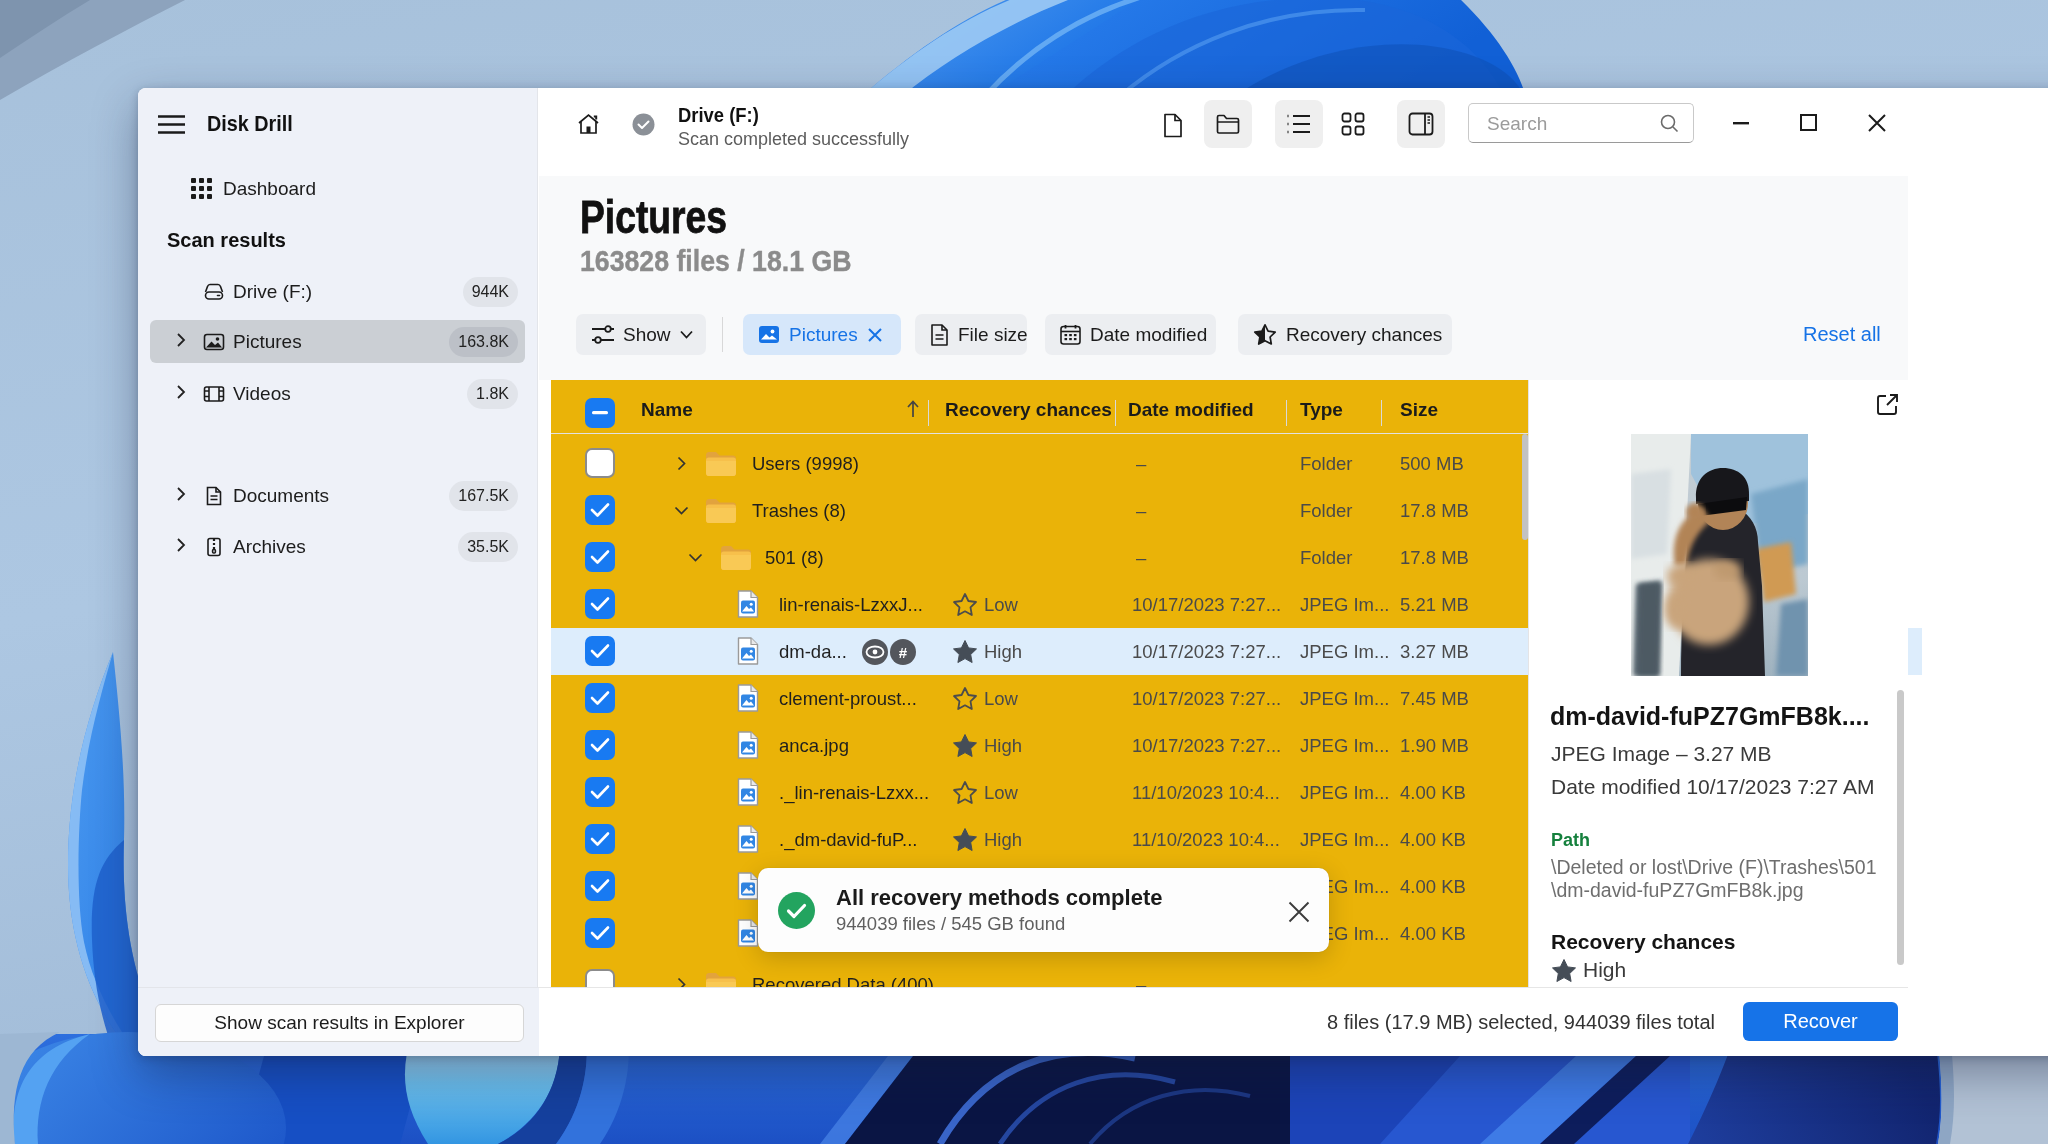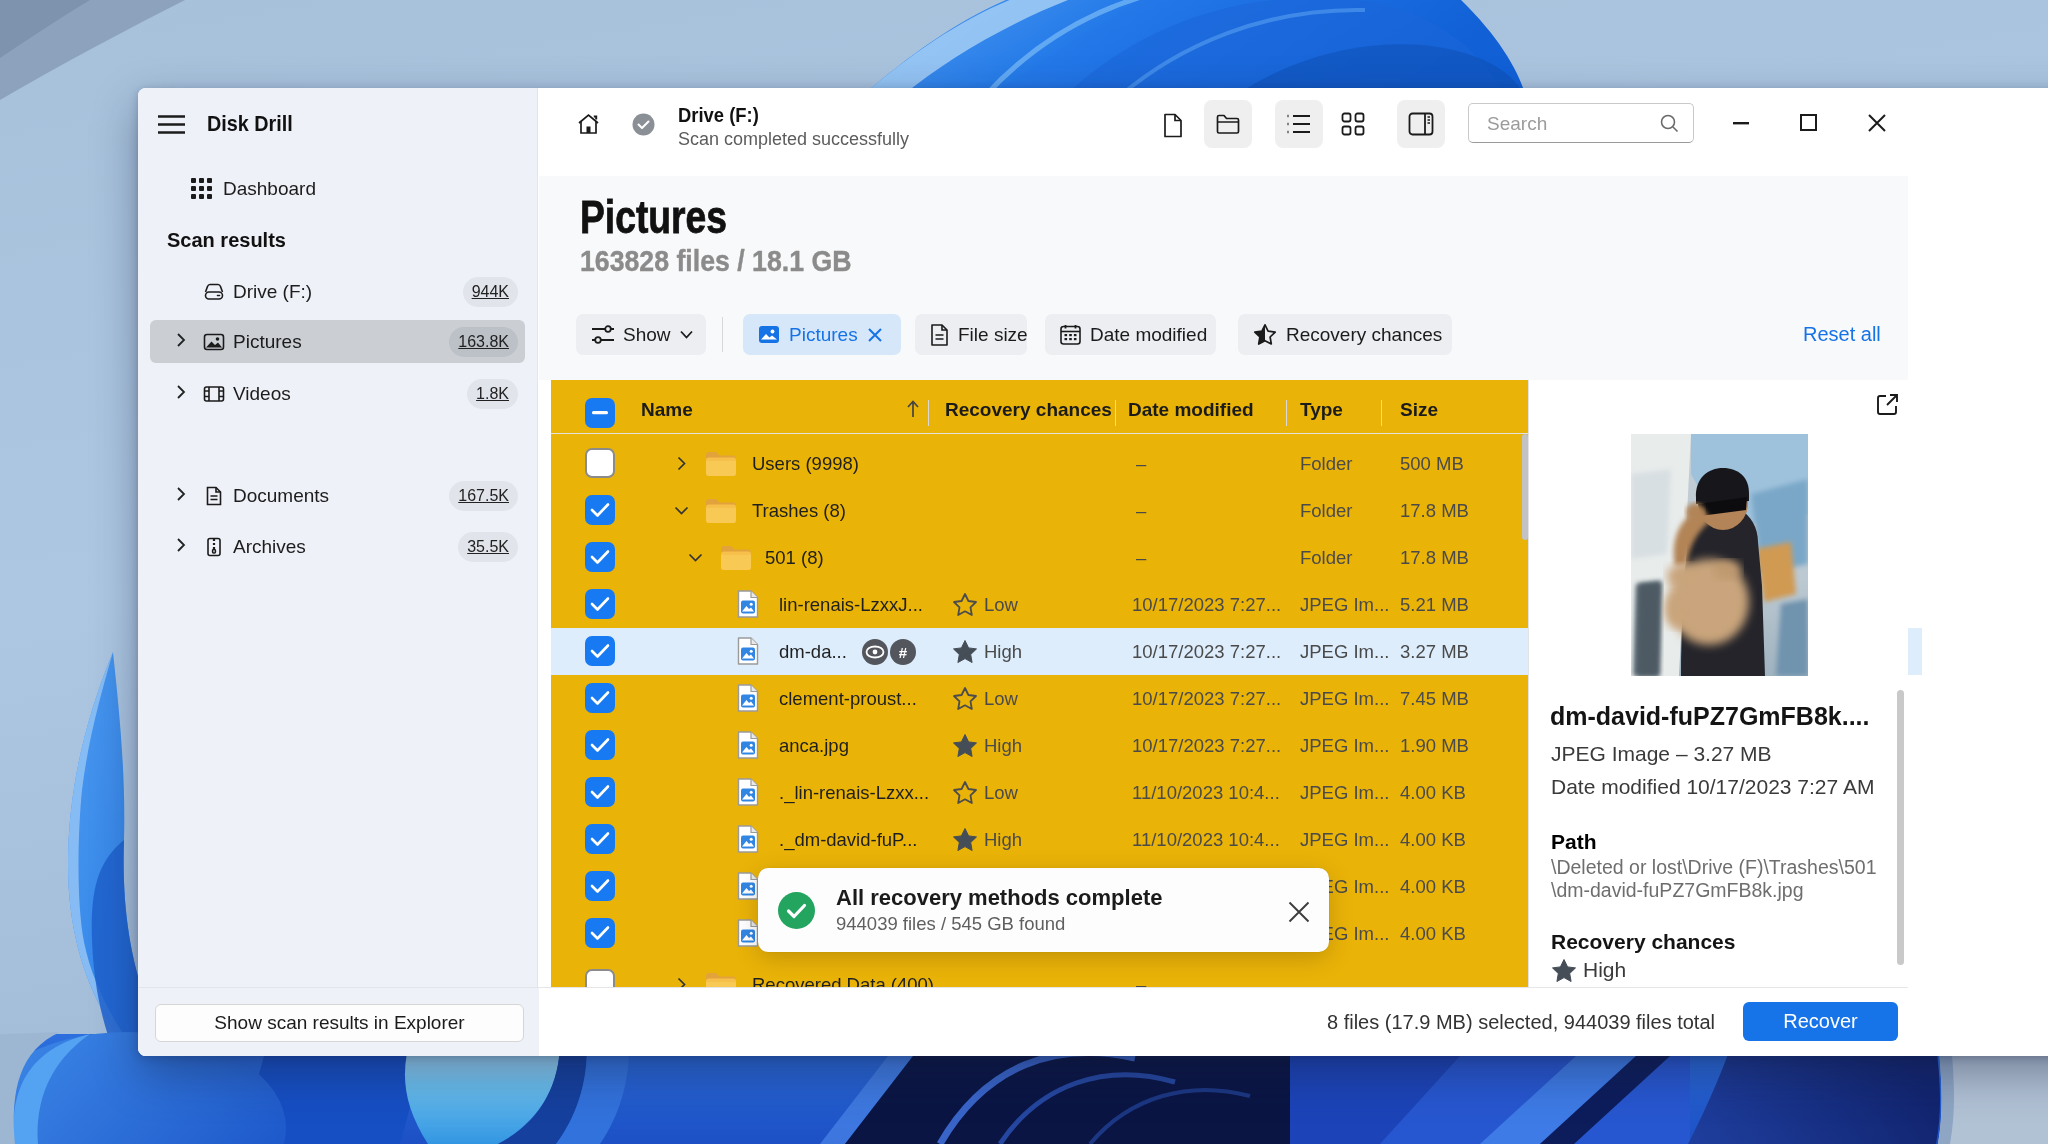--- a/index.html
+++ b/index.html
@@ -6,21 +6,21 @@
 html,body { width:2048px; height:1144px; overflow:hidden; font-family:"Liberation Sans", sans-serif; }
 #stage { position:relative; width:2048px; height:1144px; overflow:hidden; }
 #wall { position:absolute; left:0; top:0; }
 .win { position:absolute; left:138px; top:88px; width:2008px; height:968px; background:#fff; border-radius:8px; box-shadow:0 18px 45px rgba(20,30,60,.38), 0 2px 8px rgba(20,30,60,.25); overflow:hidden; }
 .abs { position:absolute; }
 
 .side { position:absolute; left:0; top:0; width:400px; height:968px; background:#eef1f8; border-right:1px solid #e3e5ea; }
 .srow { position:absolute; left:12px; width:375px; height:43px; border-radius:6px; }
 .srow .chev { position:absolute; left:26px; top:12px; }
 .srow .lbl { position:absolute; left:83px; top:11px; font-size:19px; color:#1c1c1c; white-space:nowrap; }
-.badge { position:absolute; right:7px; top:7px; height:30px; border-radius:15px; background:#e1e4ea; color:#222; font-size:16px; line-height:30px; padding:0 9px;text-decoration:underline; }
+.badge { position:absolute; right:7px; top:7px; height:30px; border-radius:15px; background:#e1e4ea; color:#222; font-size:16px; line-height:30px; padding:0 9px; }
 .sel { background:#cbcfd4; }
 .sel .badge { background:#bcc0c7;text-align:right; }
 .icon20 { position:absolute; left:53px; top:11px; width:22px; height:22px; }
 
 .main { position:absolute; left:401px; top:0; width:1369px; height:968px; background:#fff; }
 .subhead { position:absolute; left:0; top:88px; width:1369px; height:204px; background:#f8f9fa; }
 .chip { position:absolute; top:226px; height:41px; border-radius:7px; background:#eceef1; font-size:19px; color:#1b1b1b; display:flex; align-items:center; gap:9px; padding:0 15px; white-space:nowrap; }
 .chip svg { flex-shrink:0; }
 .chip.blue { background:#d6e7fa; color:#1673e6; }
 
@@ -620,21 +620,21 @@
         <path d="M44,132 C40,110 46,92 58,82 L72,74 L80,87 C68,96 58,110 56,132 Z" fill="#b28457" filter="url(#bl3)"></path>
         <circle cx="64" cy="78" r="9" fill="#b28457" filter="url(#bl3)"></circle>
         <ellipse cx="78" cy="168" rx="40" ry="43" fill="#c9a47c" filter="url(#bl6)"></ellipse>
         <ellipse cx="52" cy="142" rx="16" ry="12" fill="#c9a47c" filter="url(#bl6)"></ellipse>
         <ellipse cx="96" cy="136" rx="14" ry="10" fill="#bf9a70" filter="url(#bl6)"></ellipse>
         <ellipse cx="46" cy="176" rx="12" ry="18" fill="#c9a47c" filter="url(#bl6)"></ellipse>
       </svg>
       <div class="abs" style="left:21px;top:322px;font-size:25px;font-weight:bold;color:#141414">dm-david-fuPZ7GmFB8k....</div>
       <div class="abs" style="left:22px;top:362px;font-size:21px;color:#3a3a3a">JPEG Image – 3.27 MB</div>
       <div class="abs" style="left:22px;top:395px;font-size:21px;color:#3a3a3a">Date modified 10/17/2023 7:27 AM</div>
-      <div class="abs" style="left:22px;top:450px;font-size:21px;font-weight:bold;color:#000000">Path</div>
+      <div class="abs" style="left:22px;top:450px;font-size:18px;font-weight:bold;color:#15803d">Path</div>
       <div class="abs" style="left:22px;top:476px;font-size:19.5px;color:#6e6e6e">\Deleted or lost\Drive (F)\Trashes\501</div>
       <div class="abs" style="left:22px;top:499px;font-size:19.5px;color:#6e6e6e">\dm-david-fuPZ7GmFB8k.jpg</div>
       <div class="abs" style="left:22px;top:550px;font-size:21px;font-weight:bold;color:#141414">Recovery chances</div>
       <svg class="abs" style="left:22px;top:578px" width="26" height="25" viewBox="0 0 26 25">
             <path d="M13,1.5 L16.6,8.9 L24.5,9.9 L18.7,15.5 L20.1,23.5 L13,19.6 L5.9,23.5 L7.3,15.5 L1.5,9.9 L9.4,8.9 Z" fill="#454d57" stroke="#454d57" stroke-width="1" stroke-linejoin="round"></path>
           </svg>
       <div class="abs" style="left:54px;top:578px;font-size:21px;color:#3a3a3a">High</div>
       <div class="abs" style="left:368px;top:310px;width:7px;height:275px;background:#c9c9c9;border-radius:3.5px"></div>
     </div>
     <div class="bbar">

